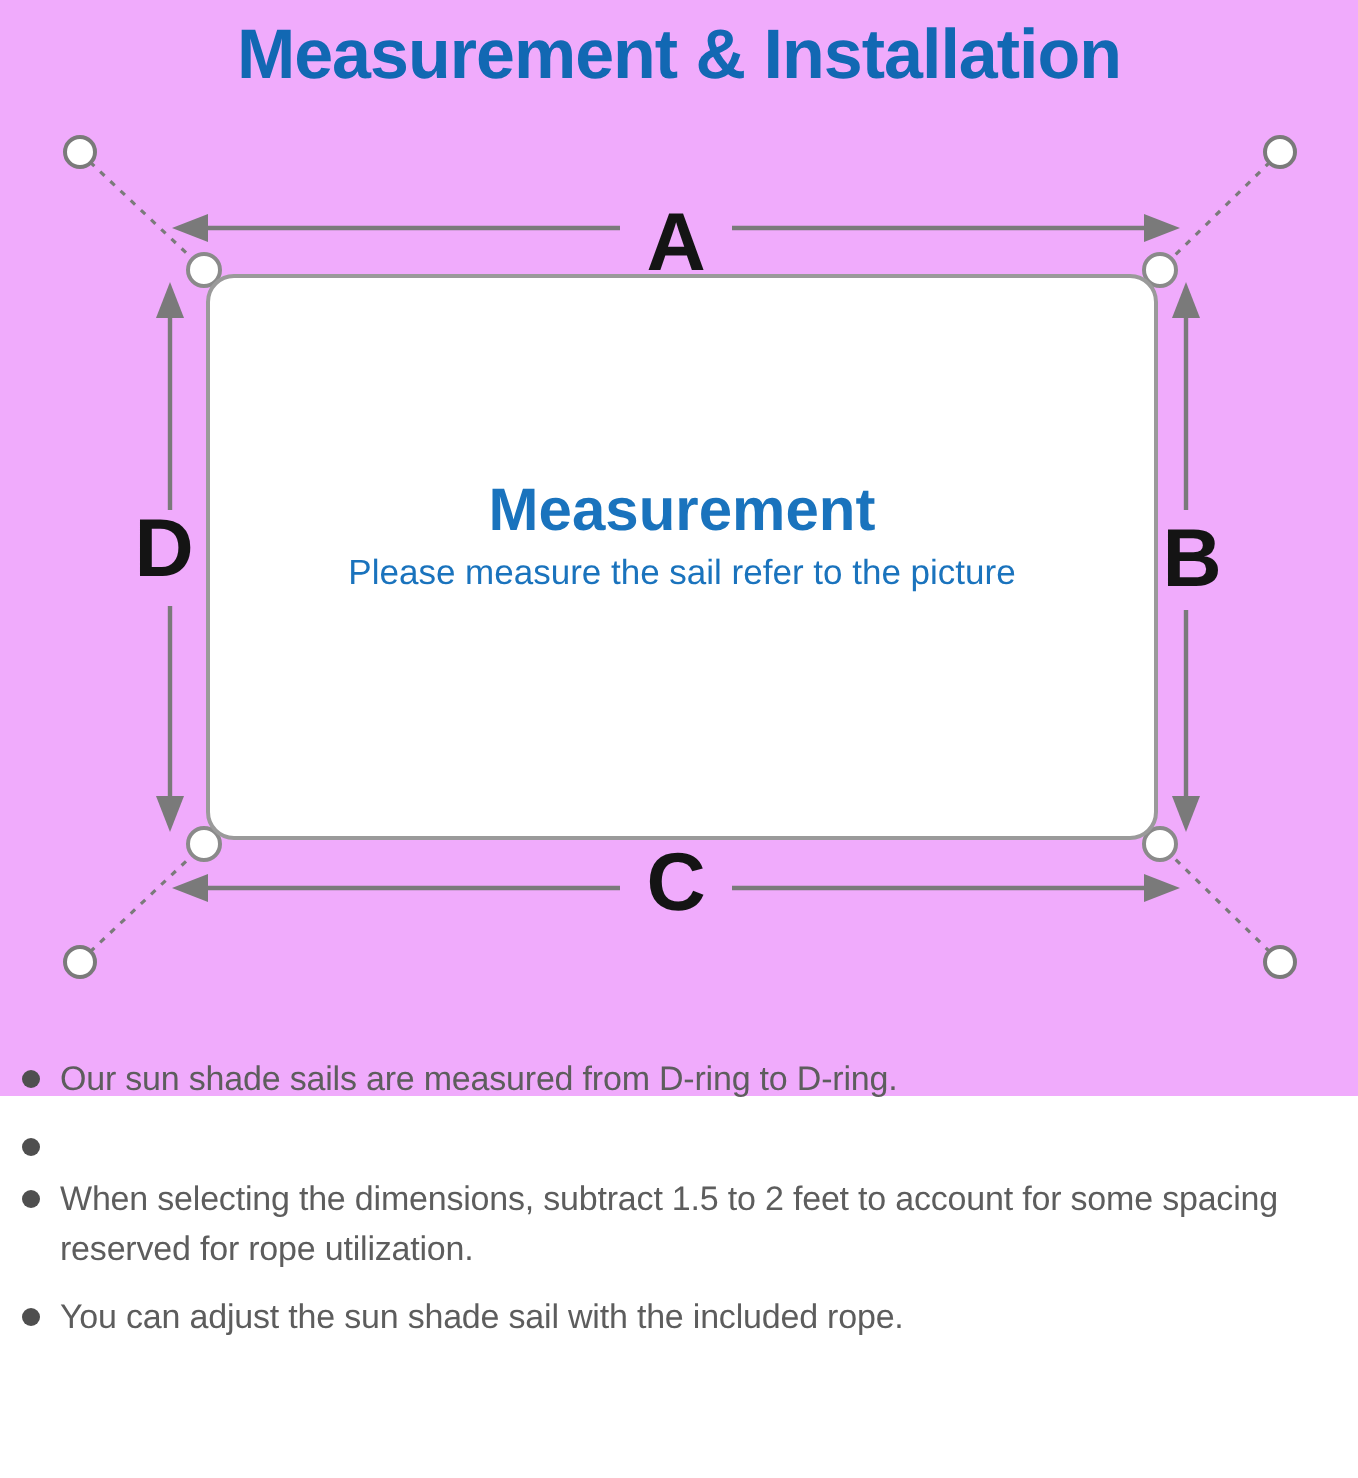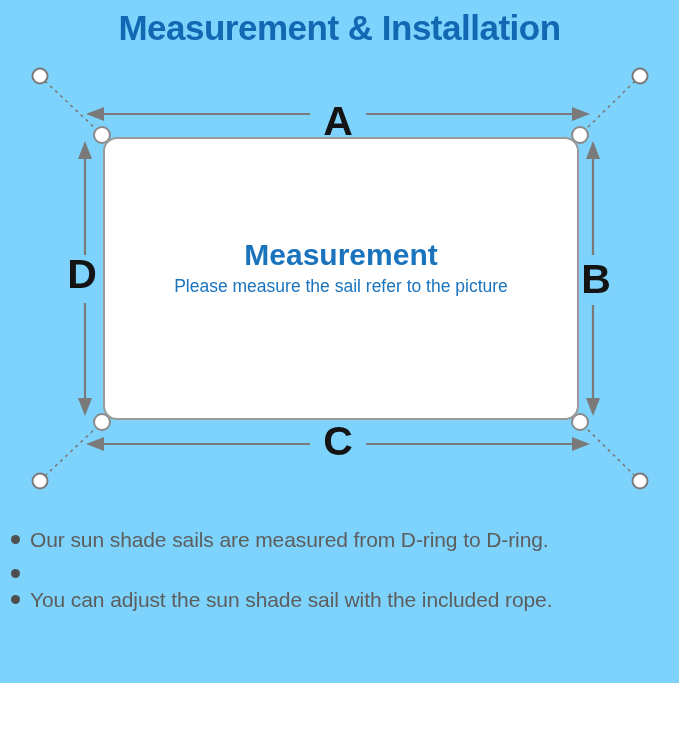--- a/index.html
+++ b/index.html
@@ -7,22 +7,22 @@
     padding: 0;
     background: #ffffff;
     width: 679px;
     height: 739px;
     overflow: hidden;
     font-family: "Liberation Sans", sans-serif;
   }
   .page {
     position: relative;
     width: 679px;
-    height: 683px;
-    background: #7dd3fc;
+    height: 548px;
+    background: #f0abfc;
   }
   .title {
     margin: 0;
     height: 58px;
     line-height: 56px;
     text-align: center;
     font-size: 35px;
     font-weight: 700;
     color: #1268b3;
     letter-spacing: -0.5px;
@@ -59,21 +59,21 @@
   }
   .dot {
     width: 9px;
     height: 9px;
     border-radius: 50%;
     background: #4f4f4f;
     flex-shrink: 0;
     margin: 8px 10px 0 0;
   }
   .note-text {
-    font-size: 21px;
+    font-size: 17px;
     line-height: 25px;
     color: #5d5d5d;
     letter-spacing: -0.1px;
     white-space: pre-line;
     max-width: 650px;
   }
 </style>
 </head>
 <body>
 
@@ -148,17 +148,22 @@
   <ul class="notes">
     <li class="note">
       <span class="dot"></span>
       <span class="note-text">Our sun shade sails are measured from D-ring to D-ring.</span>
     </li>
     <li class="note">
       <span class="dot"></span>
     </li>
     <li class="note">
       <span class="dot"></span>
+      <span class="note-text">When selecting the dimensions, subtract 1.5 to 2 feet to account for some spacing
+reserved for rope utilization.</span>
+    </li>
+    <li class="note">
+      <span class="dot"></span>
       <span class="note-text">You can adjust the sun shade sail with the included rope.</span>
     </li>
   </ul>
 
 </div>
 
 </body></html>

